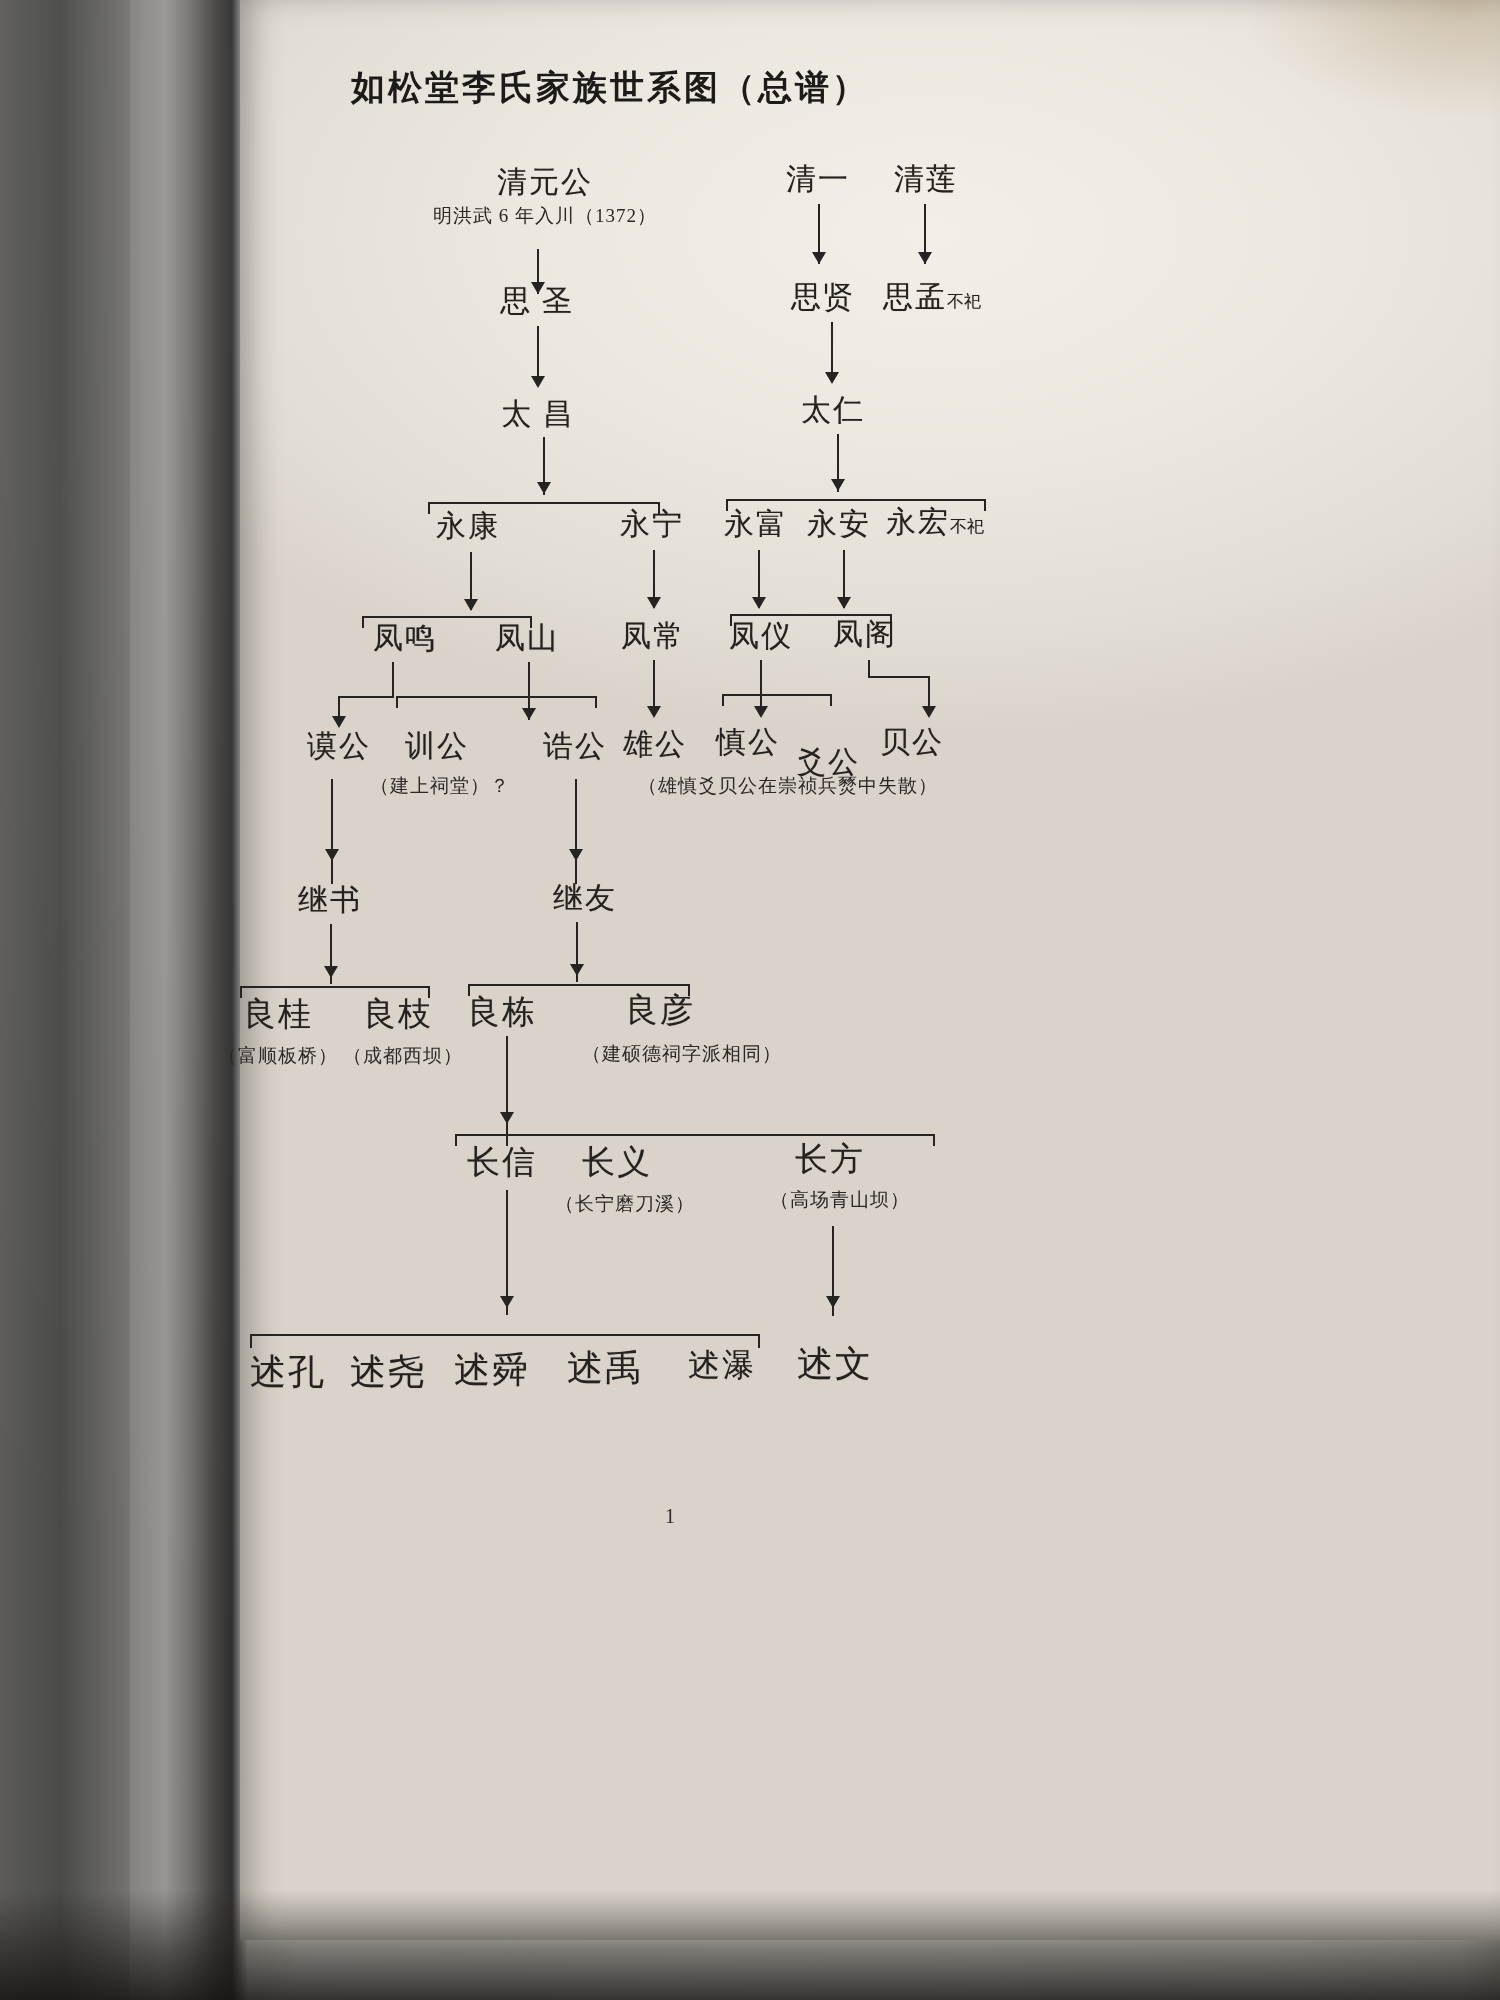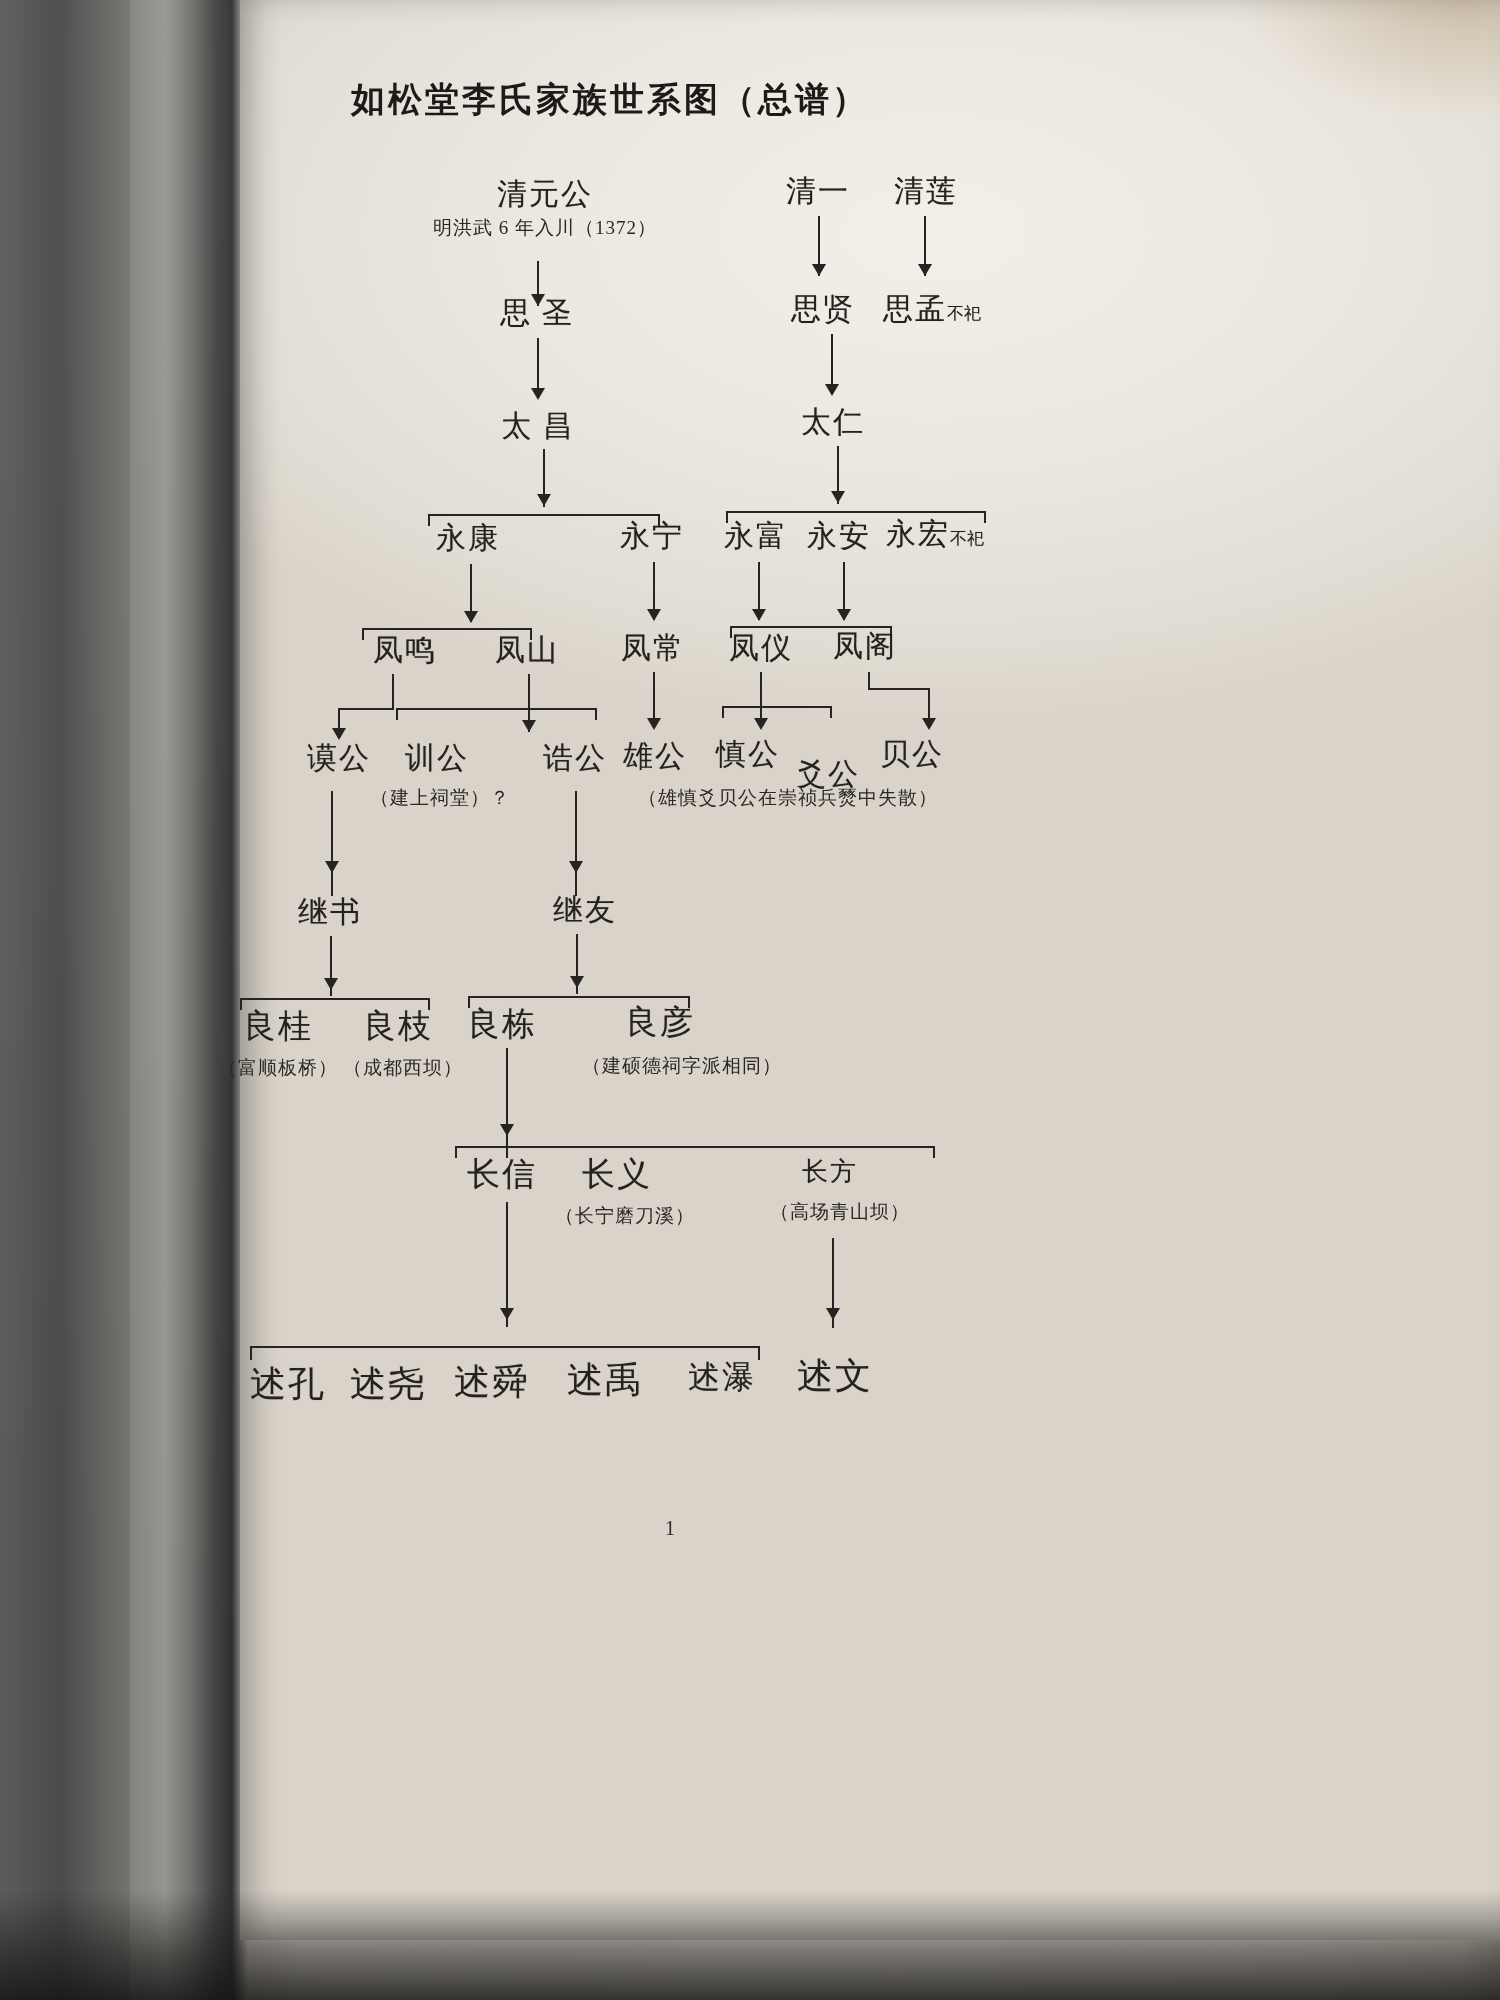--- a/index.html
+++ b/index.html
@@ -36,21 +36,21 @@
     background:linear-gradient(180deg,rgba(30,28,26,0) 0%,rgba(30,28,26,0.55) 55%,rgba(20,19,18,0.85) 100%);
   }
   .spine-glow{
     position:absolute;left:130px;top:0;width:120px;height:2000px;
     background:linear-gradient(90deg,rgba(255,255,255,0.10),rgba(255,255,255,0.0));
     pointer-events:none;
   }
 
   
   .chart{
-    position:absolute;left:240px;top:16px;width:1260px;height:1940px;
+    position:absolute;left:240px;top:4px;width:1260px;height:1940px;
     color:#1d1c1a;
     text-decoration:underline;
   }
   .node{
     position:absolute;
     white-space:nowrap;
     font-size:30px;
     letter-spacing:2px;
     transform:translate(-50%,-50%);
     color:#24221f;
@@ -257,21 +257,21 @@
 
   <div class="vline" style="left:266px;top:1032px;height:110px;"></div>
   <div class="arrow" style="left:267px;top:1108px;"></div>
 
   <div class="hline" style="left:215px;top:1130px;width:480px;"></div>
   <div class="tick" style="left:215px;top:1130px;height:12px;"></div>
   <div class="tick" style="left:693px;top:1130px;height:12px;"></div>
 
   <div class="node" style="left:262px;top:1158px;font-size:33px;">长信</div>
   <div class="node" style="left:377px;top:1158px;font-size:33px;">长义</div>
-  <div class="node" style="left:590px;top:1155px;font-size:26px;">长方</div>
+  <div class="node" style="left:590px;top:1155px;font-size:33px;">长方</div>
   <div class="note" style="left:385px;top:1200px;">（长宁磨刀溪）</div>
   <div class="note" style="left:600px;top:1196px;">（高场青山坝）</div>
 
   <div class="vline" style="left:266px;top:1186px;height:125px;"></div>
   <div class="arrow" style="left:267px;top:1292px;"></div>
   <div class="vline" style="left:592px;top:1222px;height:90px;"></div>
   <div class="arrow" style="left:593px;top:1292px;"></div>
 
   <div class="hline" style="left:10px;top:1330px;width:510px;"></div>
   <div class="tick" style="left:10px;top:1330px;height:14px;"></div>

